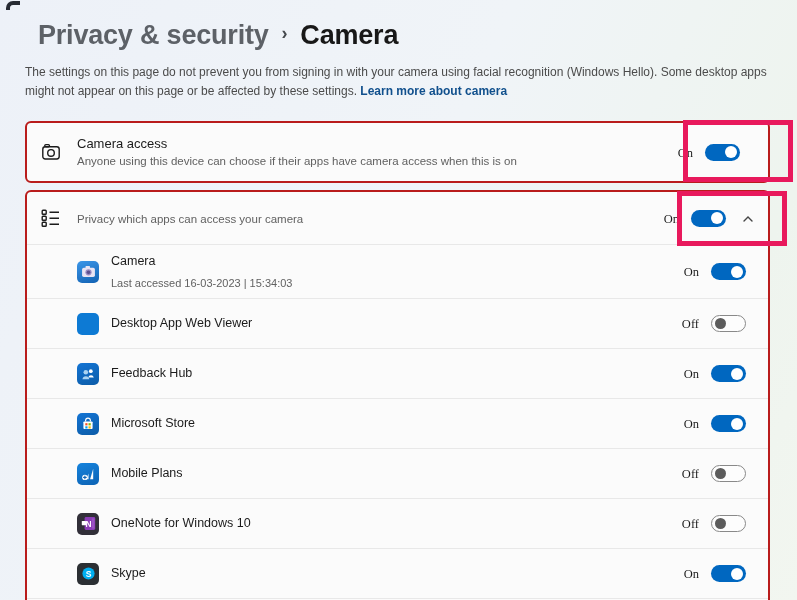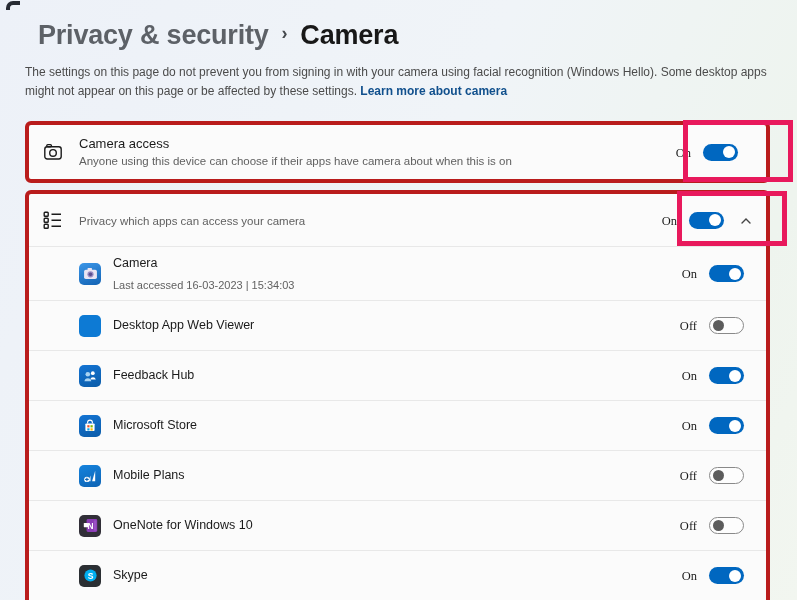--- a/index.html
+++ b/index.html
@@ -27,21 +27,21 @@
   .title-current { color: #181818; }
 
   .description {
     position: absolute; left: 25px; top: 63px; width: 758px;
     font-size: 12px; line-height: 1.6; color: #4b4b4b;
   }
   .learn-more { color: #11508d; font-weight: 700; text-decoration: none; cursor: pointer; }
 
   .card {
     position: absolute; left: 25px; width: 745px;
-    background: #fbfbfb; border: 4px solid #b91c1c; border-radius: 6px;
+    background: #fbfbfb; border: 2px solid #b91c1c; border-radius: 6px;
   }
   #card-camera-access {
     top: 121px; height: 62px;
     display: flex; align-items: center; padding: 0 28px 0 13px;
   }
   #card-let-apps { top: 190px; height: 432px; overflow: hidden; }
 
   .expander-header { height: 52px; display: flex; align-items: center; padding: 0 12px 0 13px; }
 
   .section-icon { width: 22px; height: 22px; flex: 0 0 auto; display: flex; align-items: center; justify-content: center; }
@@ -99,21 +99,21 @@
 <div class="card" id="card-camera-access">
   <span class="section-icon">
     <svg width="22" height="22" viewBox="0 0 22 22" fill="none" stroke="#1b1b1b" stroke-width="1.4" stroke-linejoin="round">
       <rect x="2.8" y="5.8" width="16.4" height="12.2" rx="2.4"></rect>
       <rect x="4.8" y="3.6" width="4.6" height="2.2" rx="1"></rect>
       <circle cx="11" cy="11.9" r="3.3"></circle>
     </svg>
   </span>
   <span class="text-stack">
     <span class="setting-title">Camera access</span>
-    <span class="setting-subtitle">Anyone using this device can choose if their apps have camera about when this is on</span>
+    <span class="setting-subtitle">Anyone using this device can choose if their apps have camera access when this is on</span>
   </span>
   <span class="right-controls">
     <span class="state-label">On</span>
     <span class="toggle on">
         <span class="knob"></span>
       </span>
   </span>
 </div>
 
 <div class="card" id="card-let-apps">

